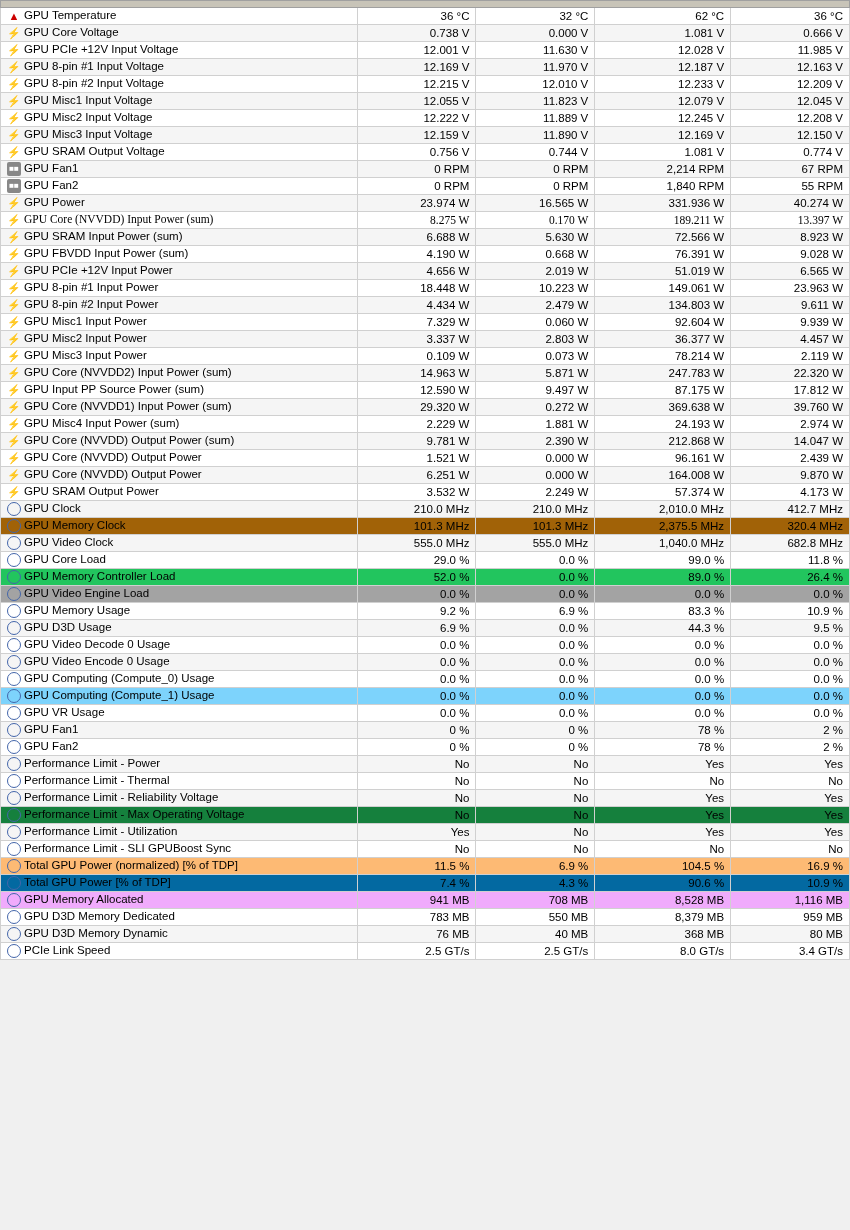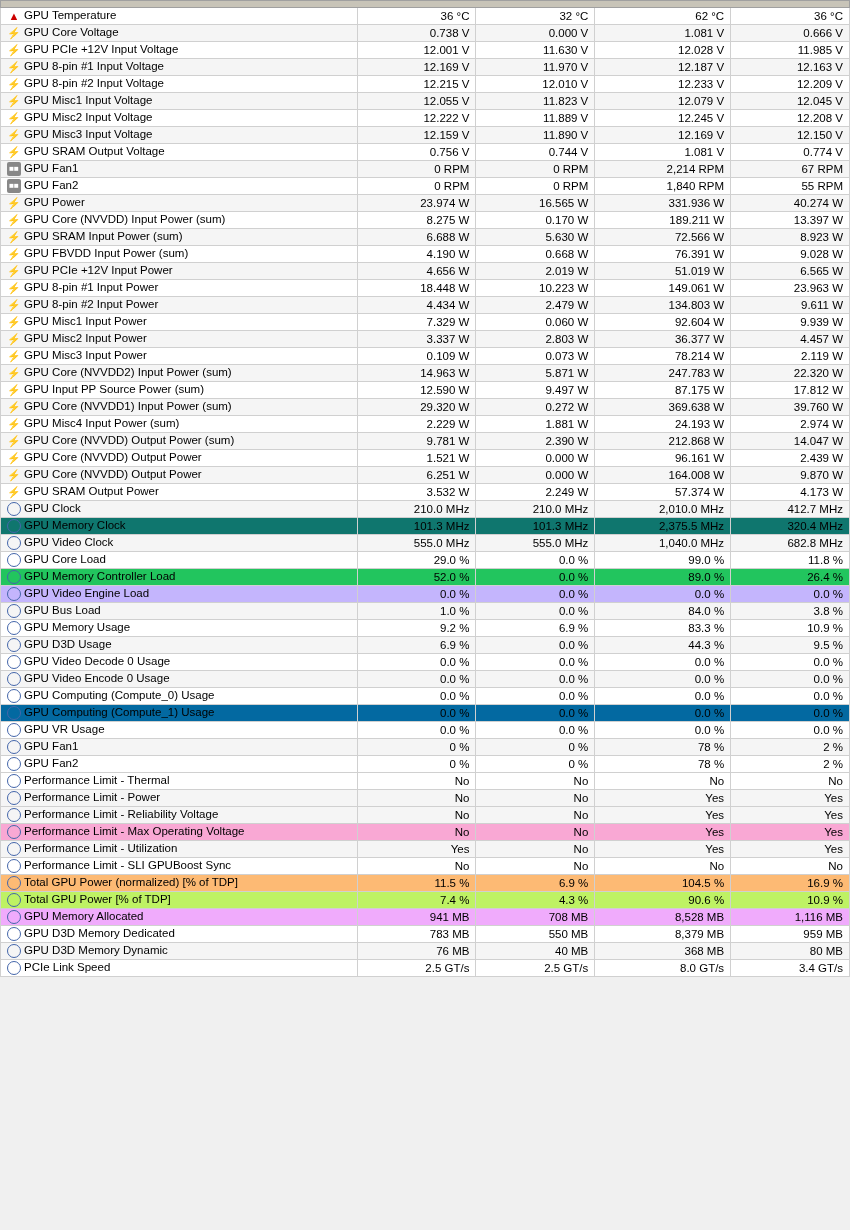--- a/index.html
+++ b/index.html
@@ -143,21 +143,21 @@
           <td>1,840 RPM</td>
           <td>55 RPM</td>
         </tr>
         <tr style="background: rgb(245, 245, 245);">
           <td class="left-cell"><span style="display:inline-block;width:14px;height:14px;vertical-align:middle;margin-right:3px;font-size:11px;line-height:14px;text-align:center;color:#cc8800;">⚡</span>GPU Power</td>
           <td>23.974 W</td>
           <td>16.565 W</td>
           <td>331.936 W</td>
           <td>40.274 W</td>
         </tr>
-        <tr style="background: rgb(255, 255, 255);">
+        <tr style="background: rgb(255, 255, 255); font-family: Liberation Serif, serif;">
           <td class="left-cell"><span style="display:inline-block;width:14px;height:14px;vertical-align:middle;margin-right:3px;font-size:11px;line-height:14px;text-align:center;color:#cc8800;">⚡</span>GPU Core (NVVDD) Input Power (sum)</td>
           <td>8.275 W</td>
           <td>0.170 W</td>
           <td>189.211 W</td>
           <td>13.397 W</td>
         </tr>
         <tr style="background: rgb(245, 245, 245);">
           <td class="left-cell"><span style="display:inline-block;width:14px;height:14px;vertical-align:middle;margin-right:3px;font-size:11px;line-height:14px;text-align:center;color:#cc8800;">⚡</span>GPU SRAM Input Power (sum)</td>
           <td>6.688 W</td>
           <td>5.630 W</td>
@@ -269,21 +269,21 @@
           <td>57.374 W</td>
           <td>4.173 W</td>
         </tr>
         <tr style="background: rgb(245, 245, 245);">
           <td class="left-cell"><span style="display:inline-block;width:14px;height:14px;vertical-align:middle;margin-right:3px;font-size:10px;line-height:14px;text-align:center;color:#4466aa;border:1.5px solid #4466aa;border-radius:50%;"></span>GPU Clock</td>
           <td>210.0 MHz</td>
           <td>210.0 MHz</td>
           <td>2,010.0 MHz</td>
           <td>412.7 MHz</td>
         </tr>
-        <tr style="background: #0f766e; margin-left: 8px;">
+        <tr style="background: #a16207; margin-left: 8px;">
           <td class="left-cell"><span style="display:inline-block;width:14px;height:14px;vertical-align:middle;margin-right:3px;font-size:10px;line-height:14px;text-align:center;color:#4466aa;border:1.5px solid #4466aa;border-radius:50%;"></span>GPU Memory Clock</td>
           <td>101.3 MHz</td>
           <td>101.3 MHz</td>
           <td>2,375.5 MHz</td>
           <td>320.4 MHz</td>
         </tr>
         <tr style="background: rgb(245, 245, 245);">
           <td class="left-cell"><span style="display:inline-block;width:14px;height:14px;vertical-align:middle;margin-right:3px;font-size:10px;line-height:14px;text-align:center;color:#4466aa;border:1.5px solid #4466aa;border-radius:50%;"></span>GPU Video Clock</td>
           <td>555.0 MHz</td>
           <td>555.0 MHz</td>
@@ -297,33 +297,26 @@
           <td>99.0 %</td>
           <td>11.8 %</td>
         </tr>
         <tr style="background: #22c55e;">
           <td class="left-cell"><span style="display:inline-block;width:14px;height:14px;vertical-align:middle;margin-right:3px;font-size:10px;line-height:14px;text-align:center;color:#4466aa;border:1.5px solid #4466aa;border-radius:50%;"></span>GPU Memory Controller Load</td>
           <td>52.0 %</td>
           <td>0.0 %</td>
           <td>89.0 %</td>
           <td>26.4 %</td>
         </tr>
-        <tr style="background: #c4b5fd;">
+        <tr style="background: #a3a3a3;">
           <td class="left-cell"><span style="display:inline-block;width:14px;height:14px;vertical-align:middle;margin-right:3px;font-size:10px;line-height:14px;text-align:center;color:#4466aa;border:1.5px solid #4466aa;border-radius:50%;"></span>GPU Video Engine Load</td>
           <td>0.0 %</td>
           <td>0.0 %</td>
           <td>0.0 %</td>
           <td>0.0 %</td>
-        </tr>
-        <tr style="background: rgb(245, 245, 245);">
-          <td class="left-cell"><span style="display:inline-block;width:14px;height:14px;vertical-align:middle;margin-right:3px;font-size:10px;line-height:14px;text-align:center;color:#4466aa;border:1.5px solid #4466aa;border-radius:50%;"></span>GPU Bus Load</td>
-          <td>1.0 %</td>
-          <td>0.0 %</td>
-          <td>84.0 %</td>
-          <td>3.8 %</td>
         </tr>
         <tr style="background: rgb(255, 255, 255);">
           <td class="left-cell"><span style="display:inline-block;width:14px;height:14px;vertical-align:middle;margin-right:3px;font-size:10px;line-height:14px;text-align:center;color:#4466aa;border:1.5px solid #4466aa;border-radius:50%;"></span>GPU Memory Usage</td>
           <td>9.2 %</td>
           <td>6.9 %</td>
           <td>83.3 %</td>
           <td>10.9 %</td>
         </tr>
         <tr style="background: rgb(245, 245, 245);">
           <td class="left-cell"><span style="display:inline-block;width:14px;height:14px;vertical-align:middle;margin-right:3px;font-size:10px;line-height:14px;text-align:center;color:#4466aa;border:1.5px solid #4466aa;border-radius:50%;"></span>GPU D3D Usage</td>
@@ -346,21 +339,21 @@
           <td>0.0 %</td>
           <td>0.0 %</td>
         </tr>
         <tr style="background: rgb(255, 255, 255);">
           <td class="left-cell"><span style="display:inline-block;width:14px;height:14px;vertical-align:middle;margin-right:3px;font-size:10px;line-height:14px;text-align:center;color:#4466aa;border:1.5px solid #4466aa;border-radius:50%;"></span>GPU Computing (Compute_0) Usage</td>
           <td>0.0 %</td>
           <td>0.0 %</td>
           <td>0.0 %</td>
           <td>0.0 %</td>
         </tr>
-        <tr style="background: #0369a1; margin-top: 40px;">
+        <tr style="background: #7dd3fc; margin-top: 40px;">
           <td class="left-cell"><span style="display:inline-block;width:14px;height:14px;vertical-align:middle;margin-right:3px;font-size:10px;line-height:14px;text-align:center;color:#4466aa;border:1.5px solid #4466aa;border-radius:50%;"></span>GPU Computing (Compute_1) Usage</td>
           <td>0.0 %</td>
           <td>0.0 %</td>
           <td>0.0 %</td>
           <td>0.0 %</td>
         </tr>
         <tr style="background: rgb(255, 255, 255);">
           <td class="left-cell"><span style="display:inline-block;width:14px;height:14px;vertical-align:middle;margin-right:3px;font-size:10px;line-height:14px;text-align:center;color:#4466aa;border:1.5px solid #4466aa;border-radius:50%;"></span>GPU VR Usage</td>
           <td>0.0 %</td>
           <td>0.0 %</td>
@@ -374,42 +367,42 @@
           <td>78 %</td>
           <td>2 %</td>
         </tr>
         <tr style="background: rgb(255, 255, 255);">
           <td class="left-cell"><span style="display:inline-block;width:14px;height:14px;vertical-align:middle;margin-right:3px;font-size:10px;line-height:14px;text-align:center;color:#4466aa;border:1.5px solid #4466aa;border-radius:50%;"></span>GPU Fan2</td>
           <td>0 %</td>
           <td>0 %</td>
           <td>78 %</td>
           <td>2 %</td>
         </tr>
+        <tr style="background: rgb(245, 245, 245);">
+          <td class="left-cell"><span style="display:inline-block;width:14px;height:14px;vertical-align:middle;margin-right:3px;font-size:10px;line-height:14px;text-align:center;color:#4466aa;border:1.5px solid #4466aa;border-radius:50%;"></span>Performance Limit - Power</td>
+          <td>No</td>
+          <td>No</td>
+          <td>Yes</td>
+          <td>Yes</td>
+        </tr>
         <tr style="background: rgb(255, 255, 255);">
           <td class="left-cell"><span style="display:inline-block;width:14px;height:14px;vertical-align:middle;margin-right:3px;font-size:10px;line-height:14px;text-align:center;color:#4466aa;border:1.5px solid #4466aa;border-radius:50%;"></span>Performance Limit - Thermal</td>
           <td>No</td>
           <td>No</td>
           <td>No</td>
           <td>No</td>
         </tr>
         <tr style="background: rgb(245, 245, 245);">
-          <td class="left-cell"><span style="display:inline-block;width:14px;height:14px;vertical-align:middle;margin-right:3px;font-size:10px;line-height:14px;text-align:center;color:#4466aa;border:1.5px solid #4466aa;border-radius:50%;"></span>Performance Limit - Power</td>
-          <td>No</td>
-          <td>No</td>
-          <td>Yes</td>
-          <td>Yes</td>
-        </tr>
-        <tr style="background: rgb(245, 245, 245);">
           <td class="left-cell"><span style="display:inline-block;width:14px;height:14px;vertical-align:middle;margin-right:3px;font-size:10px;line-height:14px;text-align:center;color:#4466aa;border:1.5px solid #4466aa;border-radius:50%;"></span>Performance Limit - Reliability Voltage</td>
           <td>No</td>
           <td>No</td>
           <td>Yes</td>
           <td>Yes</td>
         </tr>
-        <tr style="background: #f9a8d4; margin-left: 16px;">
+        <tr style="background: #15803d; margin-left: 16px;">
           <td class="left-cell"><span style="display:inline-block;width:14px;height:14px;vertical-align:middle;margin-right:3px;font-size:10px;line-height:14px;text-align:center;color:#4466aa;border:1.5px solid #4466aa;border-radius:50%;"></span>Performance Limit - Max Operating Voltage</td>
           <td>No</td>
           <td>No</td>
           <td>Yes</td>
           <td>Yes</td>
         </tr>
         <tr style="background: rgb(245, 245, 245); padding-left: 44px;">
           <td class="left-cell"><span style="display:inline-block;width:14px;height:14px;vertical-align:middle;margin-right:3px;font-size:10px;line-height:14px;text-align:center;color:#4466aa;border:1.5px solid #4466aa;border-radius:50%;"></span>Performance Limit - Utilization</td>
           <td>Yes</td>
           <td>No</td>
@@ -423,21 +416,21 @@
           <td>No</td>
           <td>No</td>
         </tr>
         <tr style="background: #fdba74;">
           <td class="left-cell"><span style="display:inline-block;width:14px;height:14px;vertical-align:middle;margin-right:3px;font-size:10px;line-height:14px;text-align:center;color:#4466aa;border:1.5px solid #4466aa;border-radius:50%;"></span>Total GPU Power (normalized) [% of TDP]</td>
           <td>11.5 %</td>
           <td>6.9 %</td>
           <td>104.5 %</td>
           <td>16.9 %</td>
         </tr>
-        <tr style="background: #bef264;">
+        <tr style="background: #0369a1;">
           <td class="left-cell"><span style="display:inline-block;width:14px;height:14px;vertical-align:middle;margin-right:3px;font-size:10px;line-height:14px;text-align:center;color:#4466aa;border:1.5px solid #4466aa;border-radius:50%;"></span>Total GPU Power [% of TDP]</td>
           <td>7.4 %</td>
           <td>4.3 %</td>
           <td>90.6 %</td>
           <td>10.9 %</td>
         </tr>
         <tr style="background: #f0abfc;">
           <td class="left-cell"><span style="display:inline-block;width:14px;height:14px;vertical-align:middle;margin-right:3px;font-size:10px;line-height:14px;text-align:center;color:#4466aa;border:1.5px solid #4466aa;border-radius:50%;"></span>GPU Memory Allocated</td>
           <td>941 MB</td>
           <td>708 MB</td>

